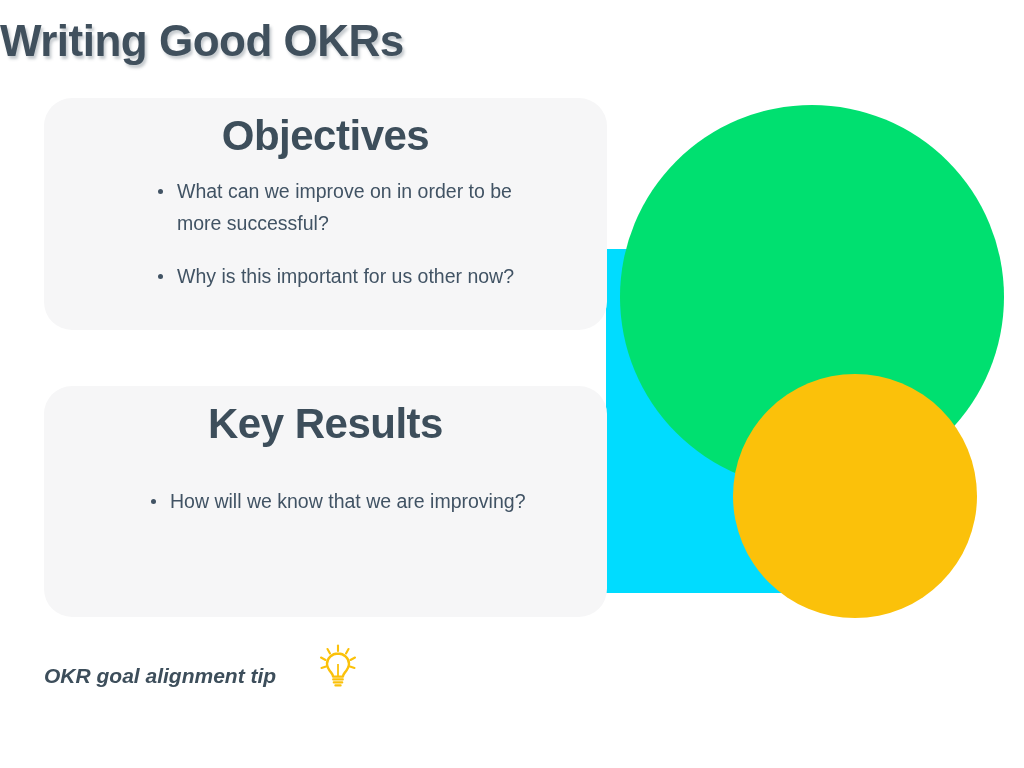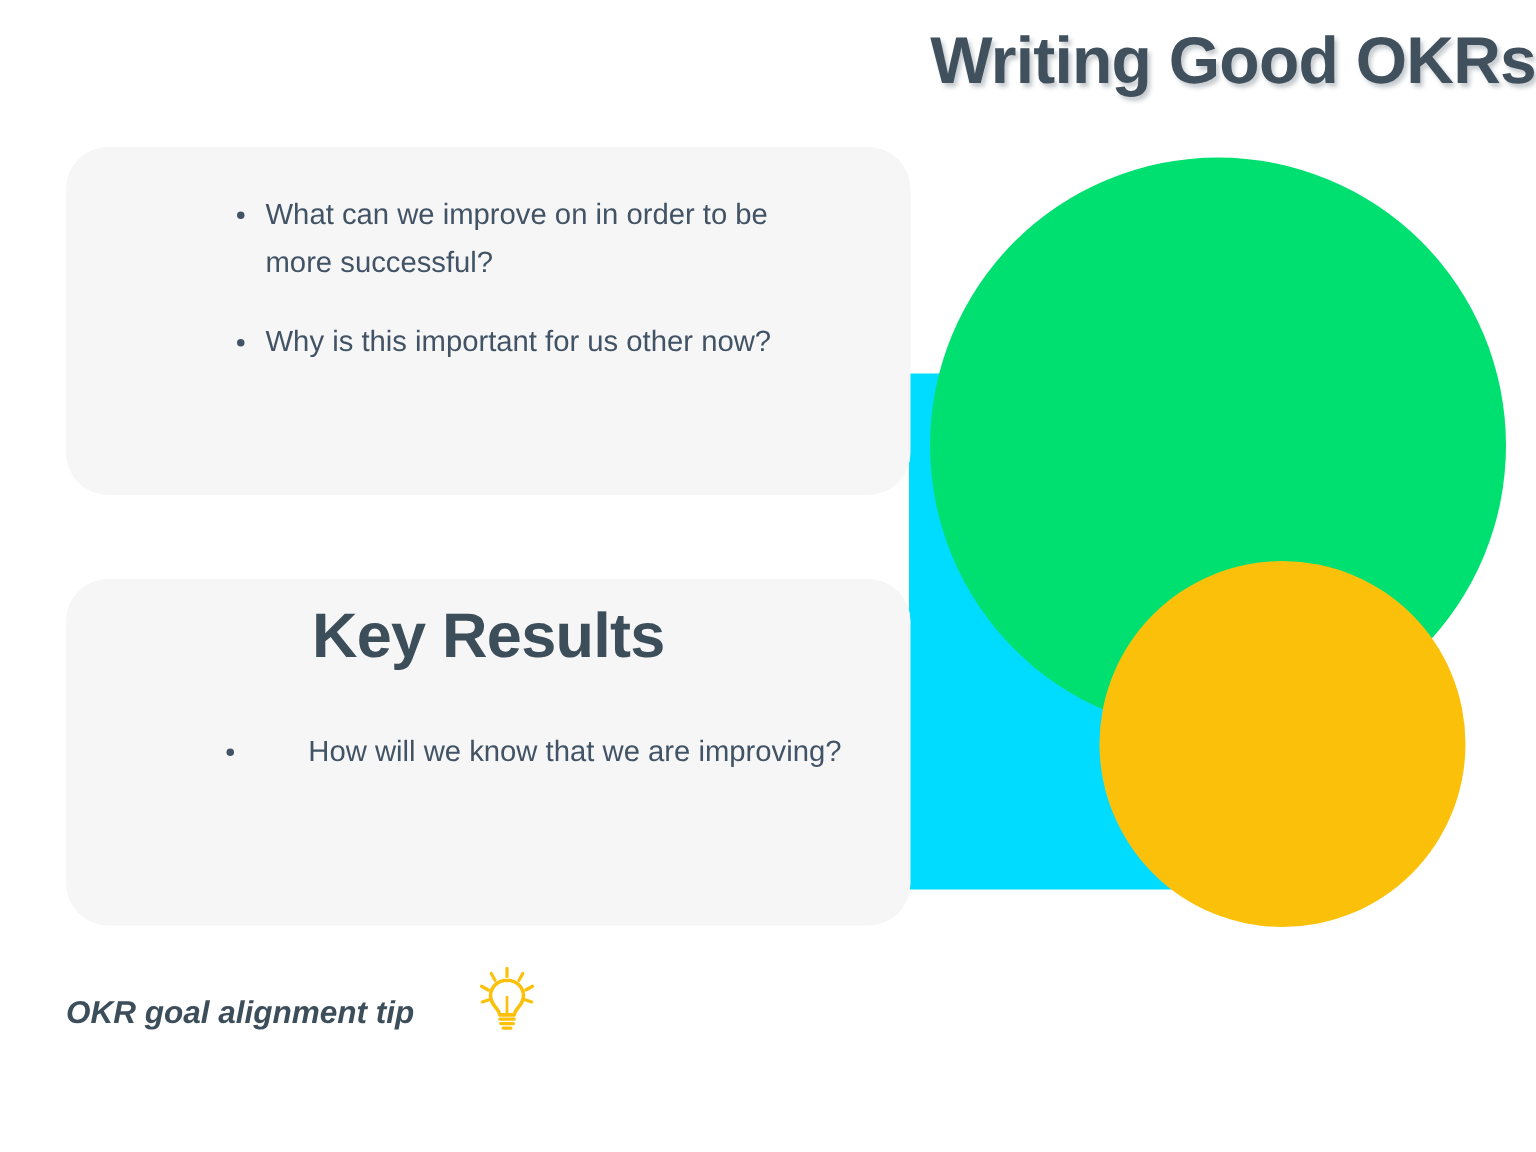--- a/index.html
+++ b/index.html
@@ -50,21 +50,21 @@
     border-radius: 50%;
     background: #FBC10A;
   }
 
   
   .page-title {
     position: absolute;
     left: 0;
     right: 0;
     top: 16px;
-    text-align: right;
+    text-align: left;
     font-size: 44px;
     font-weight: bold;
     color: #40505D;
     letter-spacing: -0.5px;
     text-shadow: 2px 3px 3px rgba(64,80,93,0.30);
     z-index: 5;
   }
 
   
   .card {
@@ -115,21 +115,21 @@
     position: absolute;
     left: 11px;
     top: 13px;
     width: 5px;
     height: 5px;
     border-radius: 50%;
     background: #415364;
   }
   #card-objectives .bullet-list { padding-left: 57px; }
   #card-objectives .bullet-item { padding-right: 10px; }
-  #card-keyresults .bullet-list { padding-left: 50px; padding-top: 22px; text-align: right; }
+  #card-keyresults .bullet-list { padding-left: 50px; padding-top: 22px; }
   #card-keyresults .bullet-item { margin-bottom: 32px; }
 
   
   .tip-row {
     position: absolute;
     left: 44px;
     top: 640px;
     width: 940px;
     display: flex;
     align-items: flex-end;
@@ -167,20 +167,21 @@
 
   <div class="shape-layer">
     <div class="shape-cyan"></div>
     <div class="shape-circle-green"></div>
     <div class="shape-circle-yellow"></div>
   </div>
 
   <div class="page-title">Writing Good OKRs</div>
 
   <div class="card" id="card-objectives">
+    <div class="card-title">Objectives</div>
     <ul class="bullet-list">
       <li class="bullet-item">What can we improve on in order to be more successful?</li>
       <li class="bullet-item">Why is this important for us other now?</li>
     </ul>
   </div>
 
   <div class="card" id="card-keyresults">
     <div class="card-title">Key Results</div>
     <ul class="bullet-list">
       <li class="bullet-item">How will we know that we are improving?</li>

